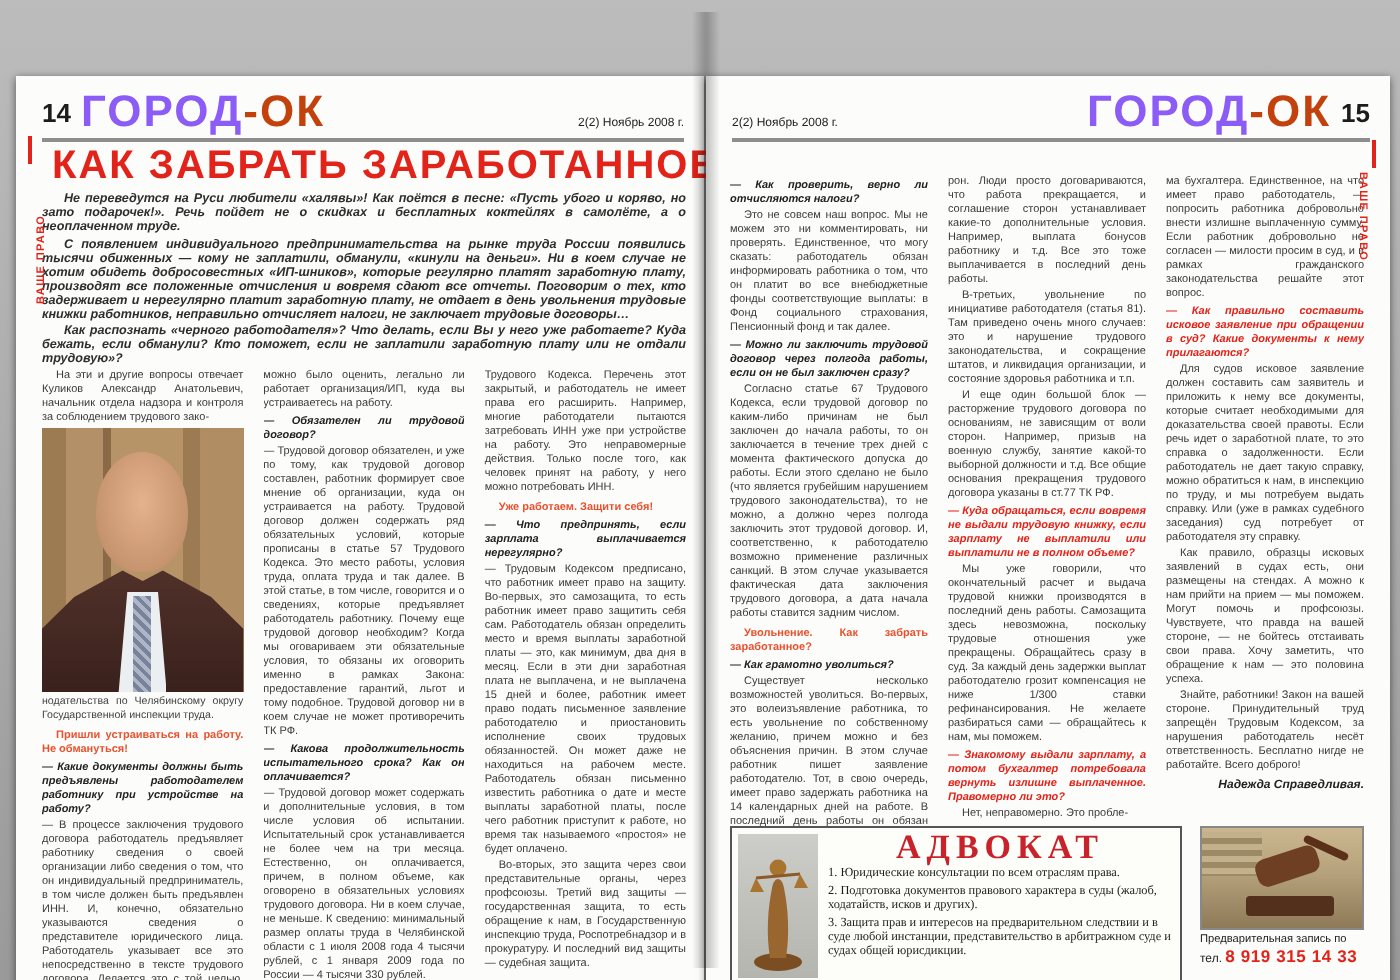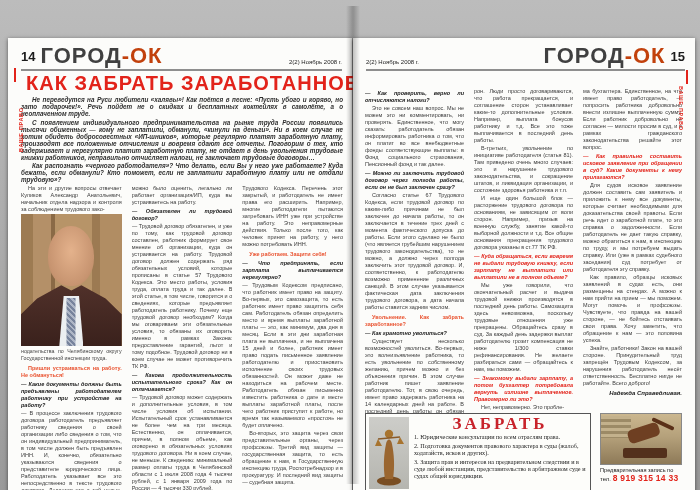--- a/index.html
+++ b/index.html
@@ -9,21 +9,21 @@
   .page.pl{left:8px;width:344px;}
   .page.pr{left:353px;width:342px;}
   .gutter{position:absolute;left:346px;top:6px;width:14px;height:478px;z-index:6;pointer-events:none;
     background:linear-gradient(90deg,rgba(0,0,0,0) 0%,rgba(0,0,0,.22) 45%,rgba(0,0,0,.22) 55%,rgba(0,0,0,0) 100%);}
 
   
   .hdr{position:absolute;top:5px;left:13px;right:10px;height:26px;border-bottom:2.5px solid #8e8e8e;
        display:flex;align-items:flex-end;}
   .pgnum{font-size:13px;font-weight:bold;color:#1c1c1c;margin:0 5px 6px 0;line-height:1;}
   .masthead{font-weight:bold;font-size:22px;letter-spacing:1px;line-height:1;margin-bottom:2px;white-space:nowrap;}
-  .mg{color:#404040;}
+  .mg{color:#8b5cf6;}
   .mr{color:#c2410c;}
   .issue{font-size:6px;color:#222;margin-left:auto;margin-bottom:4px;}
   .hdr.rt .issue{margin-left:0;margin-right:auto;}
   .hdr.rt .pgnum{margin:0 0 6px 5px;}
 
   
   .edge{position:absolute;top:32px;width:10px;height:84px;z-index:3;}
   .edge .bar{position:absolute;left:4px;top:-2px;width:1.5px;height:14px;background:#e2231a;}
   .edge span{position:absolute;font-size:5.5px;font-weight:bold;color:#e2231a;letter-spacing:.7px;white-space:nowrap;}
   .edge.el{left:2px;}
@@ -180,21 +180,21 @@
           <svg width="34" height="66" viewBox="0 0 34 66">
             <ellipse cx="17" cy="61" rx="12" ry="4.5" fill="#7a4e22"></ellipse>
             <path d="M13 59 C11 46 12 34 14 24 C15 18 19 18 20 24 C22 34 23 46 21 59 Z" fill="#9a6630"></path>
             <circle cx="17" cy="14" r="4.2" fill="#a8742f"></circle>
             <path d="M6 19 L28 17" stroke="#8a5a28" stroke-width="1.5"></path>
             <path d="M6 19 l-3 7 h7 z" fill="#a8742f"></path>
             <path d="M28 17 l-3 7 h7 z" fill="#a8742f"></path>
           </svg>
         </div>
         <div class="ad-content">
-          <div class="ad-title">ЗАБРАТЬ</div>
+          <div class="ad-title">АДВОКАТ</div>
           <p class="ad-item">1.  Юридические консультации по всем отраслям права.</p>
           <p class="ad-item">2.  Подготовка документов правового характера в суды (жалоб, ходатайств, исков и других).</p>
           <p class="ad-item">3.  Защита прав и интересов на предварительном следствии и в суде любой инстанции, представительство в арбитражном суде и судах общей юрисдикции.</p>
         </div>
       </div>
       <div class="gavel-box">
         <div class="gavel-img">
           <svg width="84" height="50" viewBox="0 0 84 50" style="position:absolute;left:0;top:0">
             <rect x="22" y="34" width="44" height="10" rx="2" fill="#53301c"></rect>
             <g transform="rotate(-18 43 20)">

